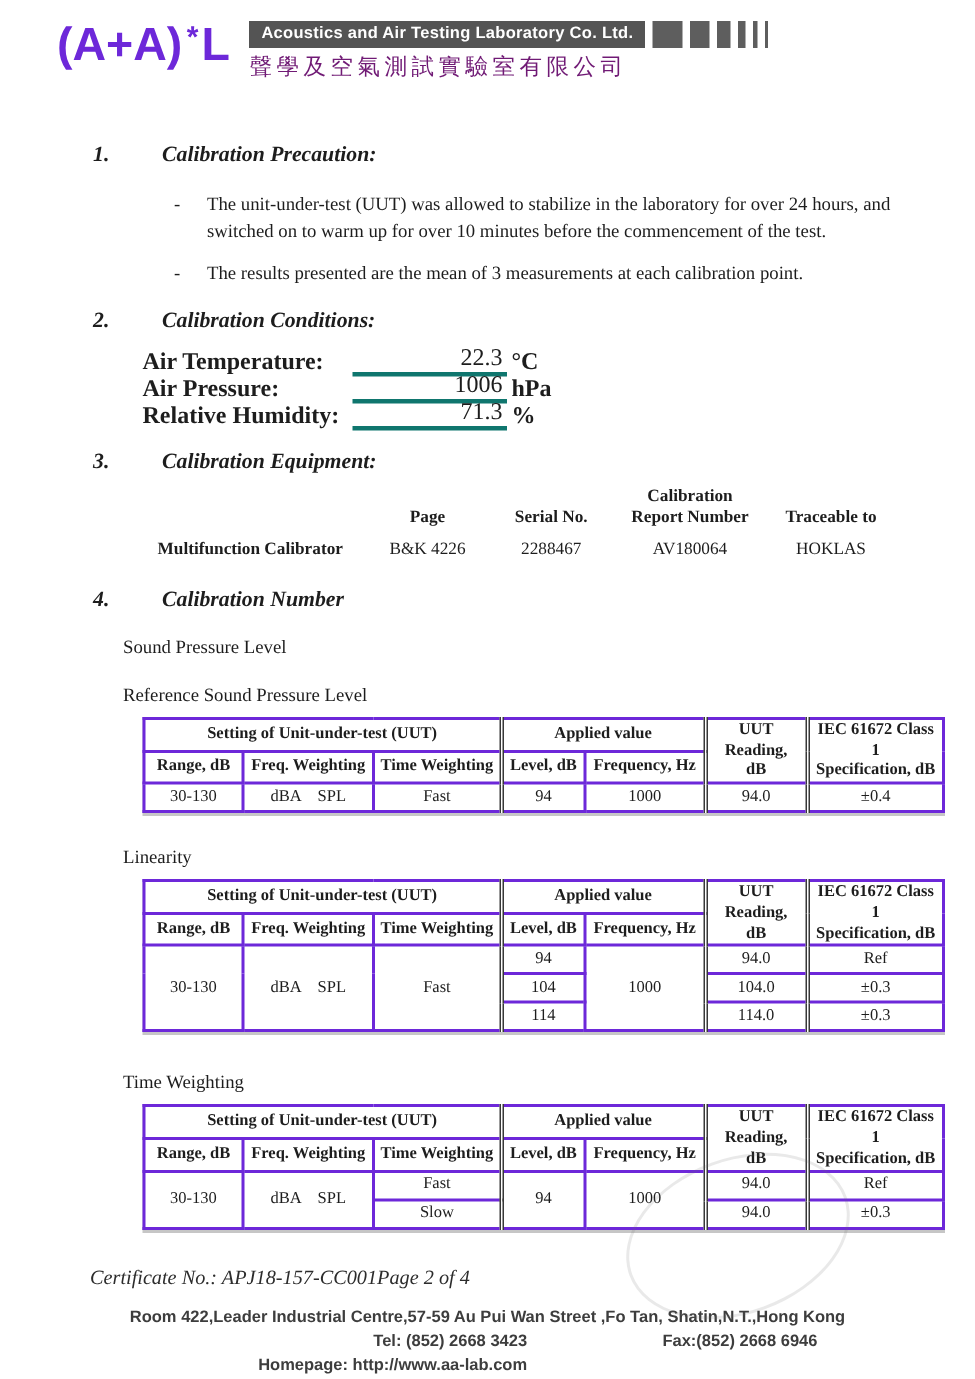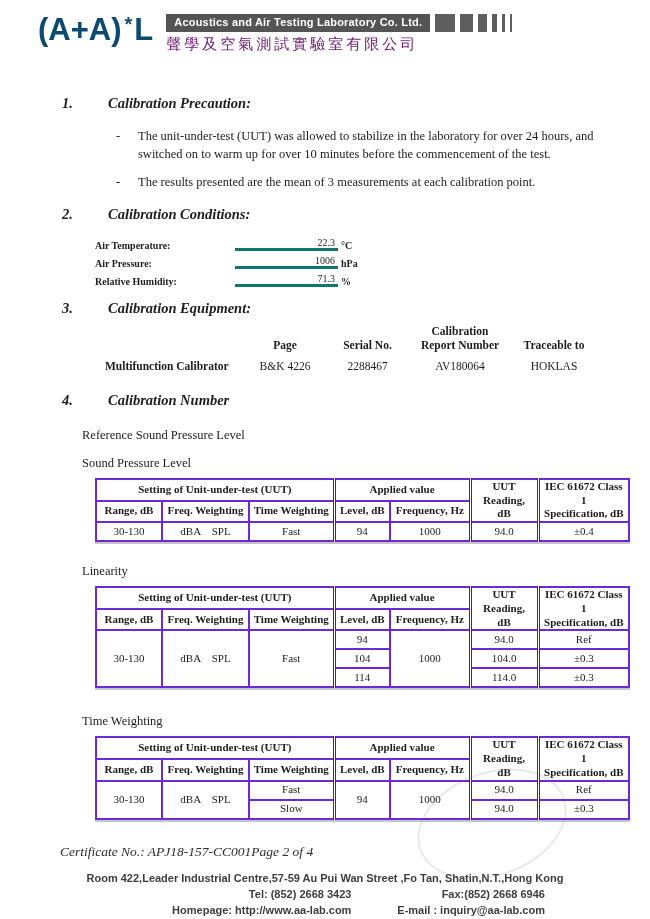--- a/index.html
+++ b/index.html
@@ -6,21 +6,21 @@
   body{
     width:650px;height:919px;background:#ffffff;
     font-family:"Liberation Serif","DejaVu Serif",serif;color:#1d1d1d;
     position:relative;overflow:hidden;
   }
   .page{position:relative;width:650px;height:919px;}
 
   
   header{display:flex;align-items:flex-start;padding:14px 0 0 38px;}
   .logo{font-family:"Liberation Sans","DejaVu Sans",sans-serif;font-weight:bold;
-        font-size:31px;color:#0c4a6e;line-height:1;white-space:nowrap;}
+        font-size:31px;color:#6d28d9;line-height:1;white-space:nowrap;}
   .logo .star{font-size:20px;vertical-align:9px;padding:0 2px 0 3px;}
   .brand{margin-left:13px;}
   .brand-top{display:flex;align-items:stretch;gap:5px;height:18px;}
   .band{background:#545454;color:#ffffff;
         font-family:"Liberation Sans","DejaVu Sans",sans-serif;
         font-size:11px;font-weight:bold;letter-spacing:.2px;
         padding:2px 8px 0 8px;white-space:nowrap;}
   .bars{display:flex;align-items:stretch;gap:5px;}
   .bar{background:#5e5e5e;}
   .b1{width:20px}.b2{width:13px}.b3{width:9px}.b4{width:5px}.b5{width:3px}.b6{width:2px}
@@ -29,21 +29,21 @@
   
   .sec{display:flex;margin-left:62px;font-weight:bold;font-style:italic;font-size:14.5px;line-height:1.35;}
   .sec-num{width:46px;}
 
   
   .bullet{display:flex;margin-left:116px;font-size:12.5px;line-height:1.5;}
   .bullet .dash{width:22px;}
   .bullet p{margin:0;width:486px;}
 
   
-  .cond{margin-left:95px;margin-top:9px;font-size:10px;}
+  .cond{margin-left:95px;margin-top:9px;font-size:16px;}
   .cond-row{display:flex;align-items:flex-end;height:18px;}
   .cond-label{font-weight:bold;width:140px;}
   .cond-line{width:100px;border-bottom:3px solid #0f766e;text-align:right;padding-right:3px;}
   .cond-unit{margin-left:3px;font-weight:bold;}
 
   
   .equip{margin-left:95px;margin-top:6px;font-size:11.5px;width:505px;}
   .equip-head{display:flex;font-weight:bold;align-items:flex-end;}
   .e-name{width:150px;padding-left:10px;box-sizing:border-box;}
   .e-col{text-align:center;line-height:1.2;}
@@ -155,22 +155,22 @@
       <span class="e-col e-report">AV180064</span>
       <span class="e-col e-trace">HOKLAS</span>
     </div>
   </div>
 
   <div class="sec" style="margin-top:18px">
     <span class="sec-num">4.</span>
     <span class="sec-title">Calibration Number</span>
   </div>
 
+  <div class="caption mt13">Sound Pressure Level</div>
   <div class="caption mt17">Reference Sound Pressure Level</div>
-  <div class="caption mt13">Sound Pressure Level</div>
 
   <table class="rt">
     <colgroup>
         <col style="width:66px">
         <col style="width:87px">
         <col style="width:85px">
         <col style="width:56px">
         <col style="width:80px">
         <col style="width:68px">
         <col style="width:91px">
@@ -315,17 +315,16 @@
   </div>
 
   <div class="addr">
     <div class="addr-line1">Room 422,Leader Industrial Centre,57-59 Au Pui Wan Street ,Fo Tan, Shatin,N.T.,Hong Kong</div>
     <div class="addr-grid">
       <span>Tel: (852) 2668 3423</span>
       <span>Fax:(852) 2668 6946</span>
     </div>
     <div class="addr-grid">
       <span>Homepage: http://www.aa-lab.com</span>
-      <span>E-mail : inquiry@aa-lab.com</span>
     </div>
   </div>
 
 </div>
 
 </body></html>

